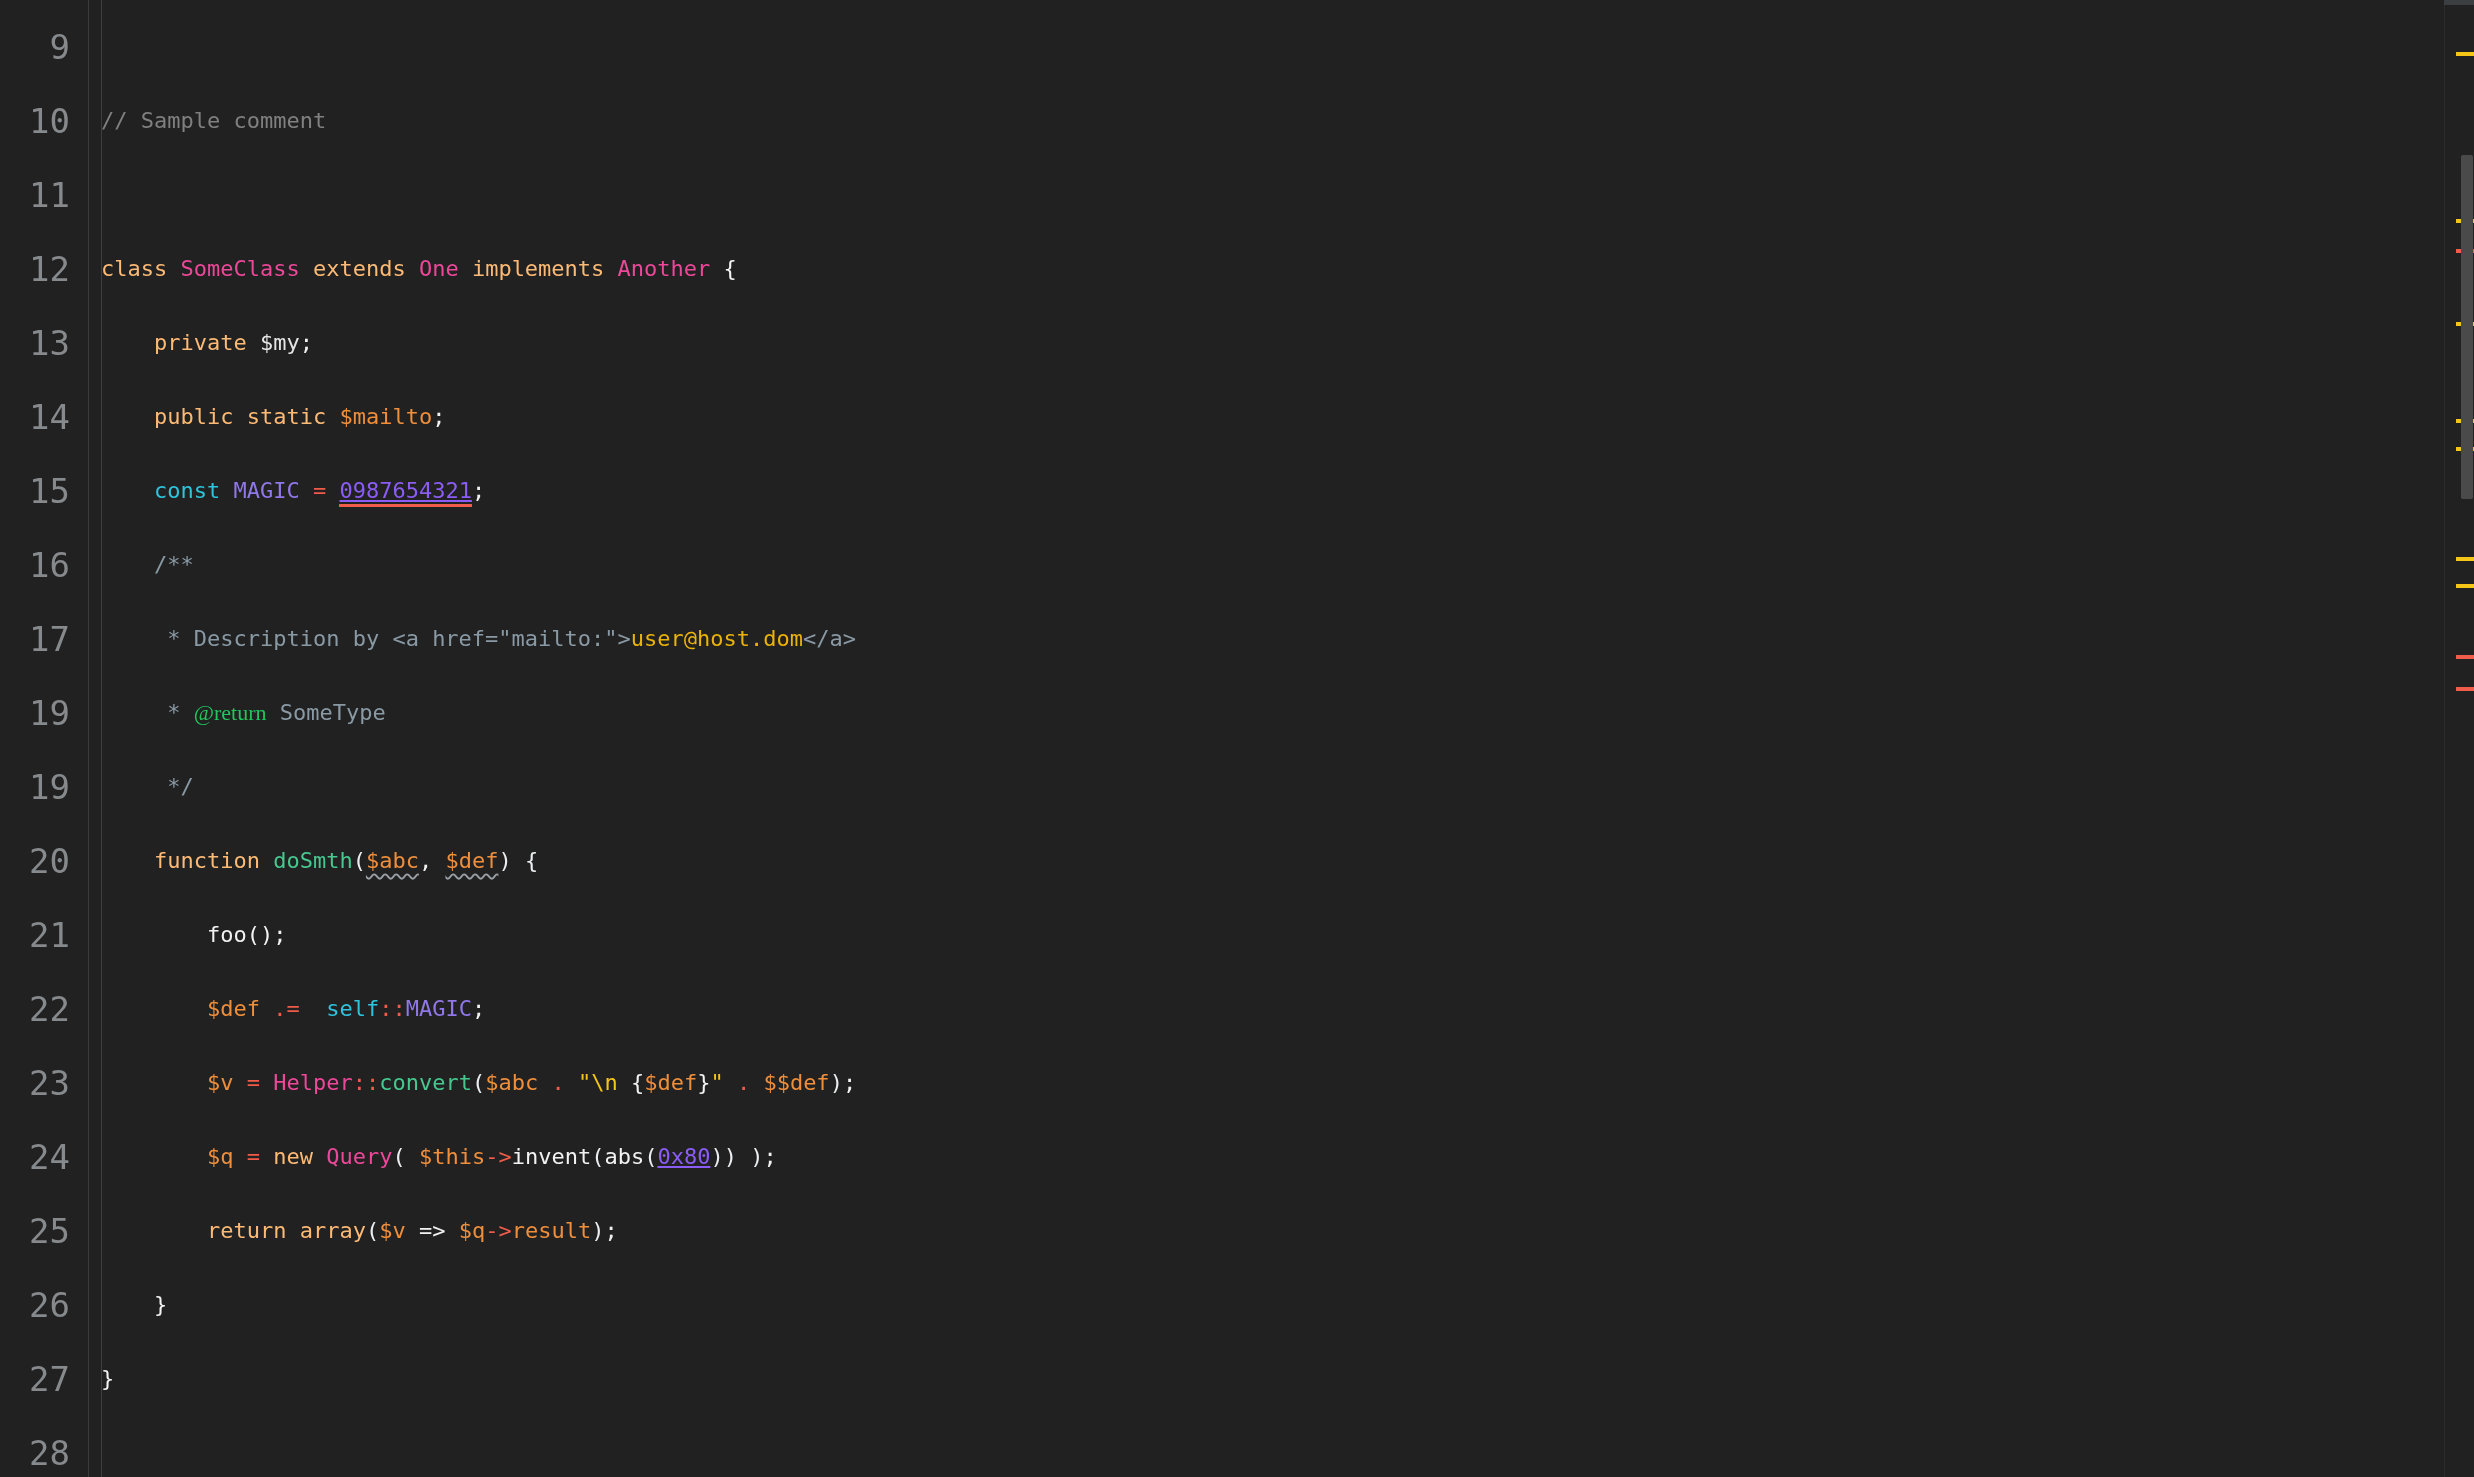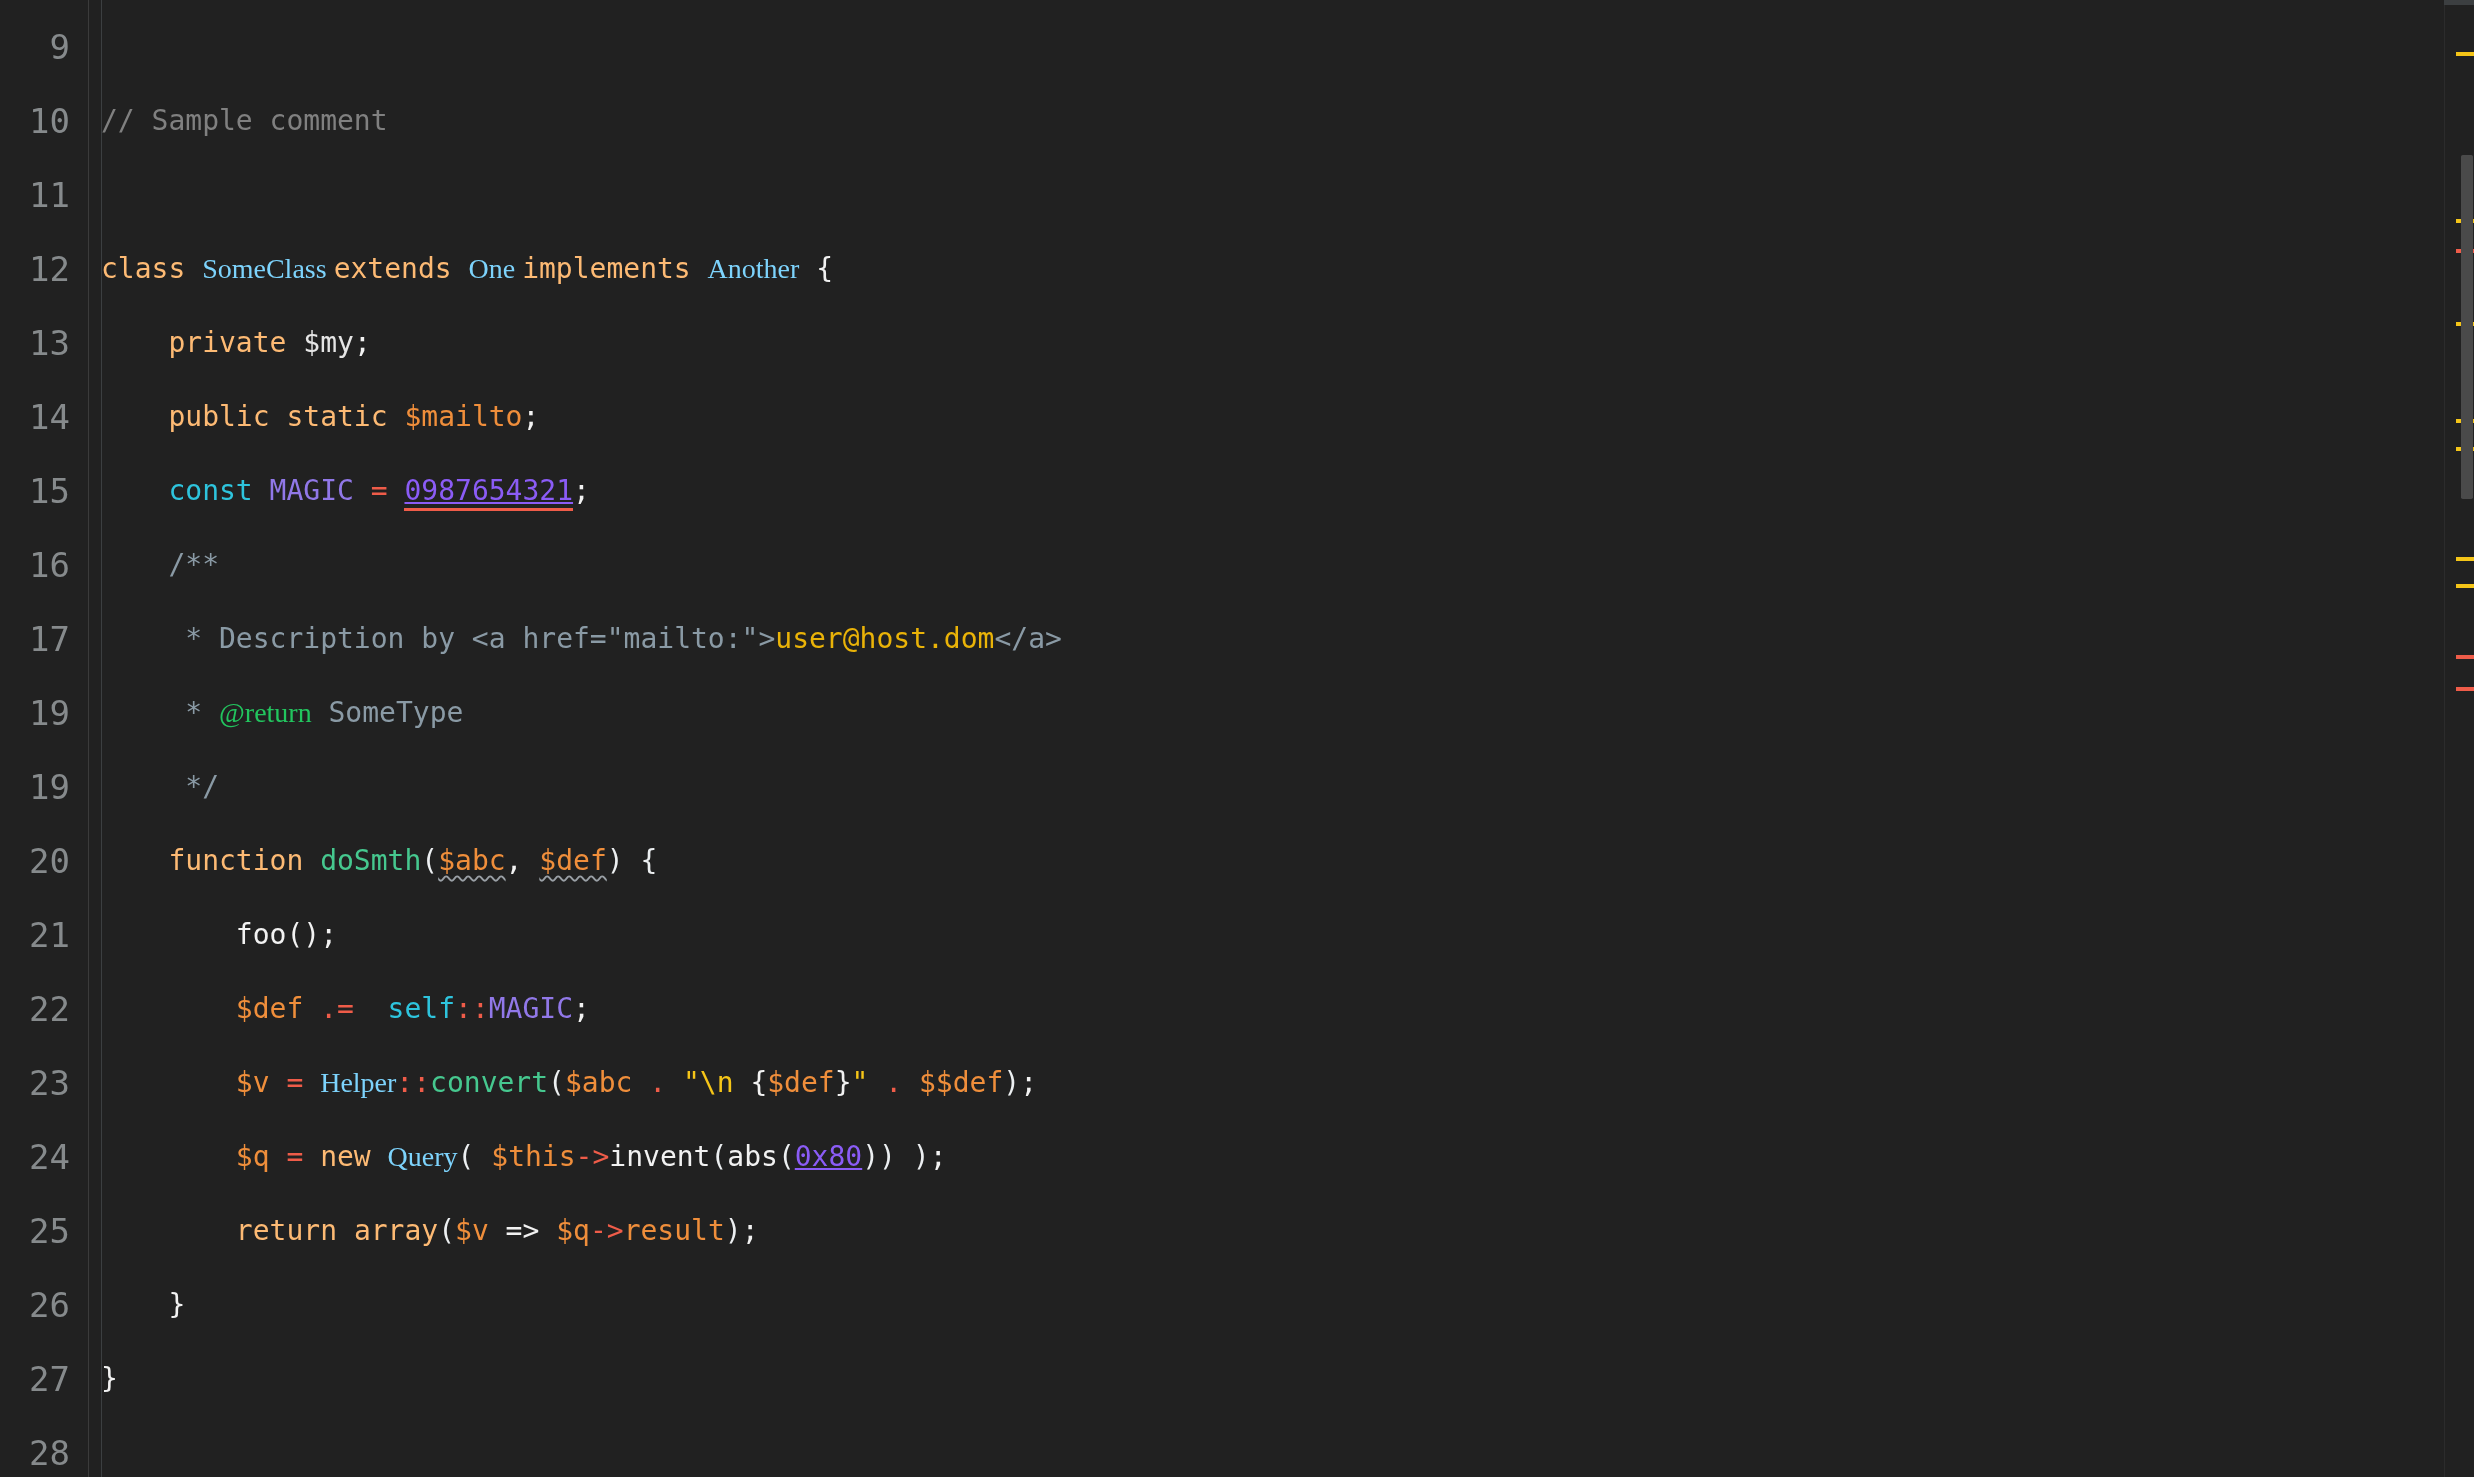--- a/index.html
+++ b/index.html
@@ -60,35 +60,35 @@
   .indent-guide {
     position: absolute;
     top: 0;
     width: 0.9px;
     height: 1478px;
     background: #3c3f41;
   }
   .code-line {
     height: 74px;
     line-height: 74px;
-    font-size: 28px;
+    font-size: 22px;
     white-space: pre;
     padding-left: 12px;
     color: #e8e8e8;
     font-family: "DejaVu Sans Mono", "Liberation Mono", monospace;
   }
 
   
   .t-comment   { color: #808080; }
   .t-doc       { color: #8a9aa5; }
   .t-doctag    { color: #22c55e; font-family: Liberation Serif, serif; }
   .t-link      { color: #eab308; }
   .t-keyword   { color: #fdba74; text-align: right; }
   .t-keyword2  { color: #2ec4dd; }
-  .t-class     { color: #7dd3fc; font-family: Liberation Serif, serif; }
+  .t-class     { color: #ec4899; }
   .t-func      { color: #46c88f; }
   .t-var       { color: #ef8e3b; }
   .t-var-gray  { color: #e5e5e5; }
   .t-const     { color: #9178e8; }
   .t-num       { color: #8b5cf6; text-decoration: underline; }
   .t-op        { color: #ef5c49; }
   .t-plain     { color: #f2f2f2; }
   .t-string    { color: #f5c518; }
   .t-escape    { color: #f5c518; }
   .t-brace     { color: #f2f2f2; }

